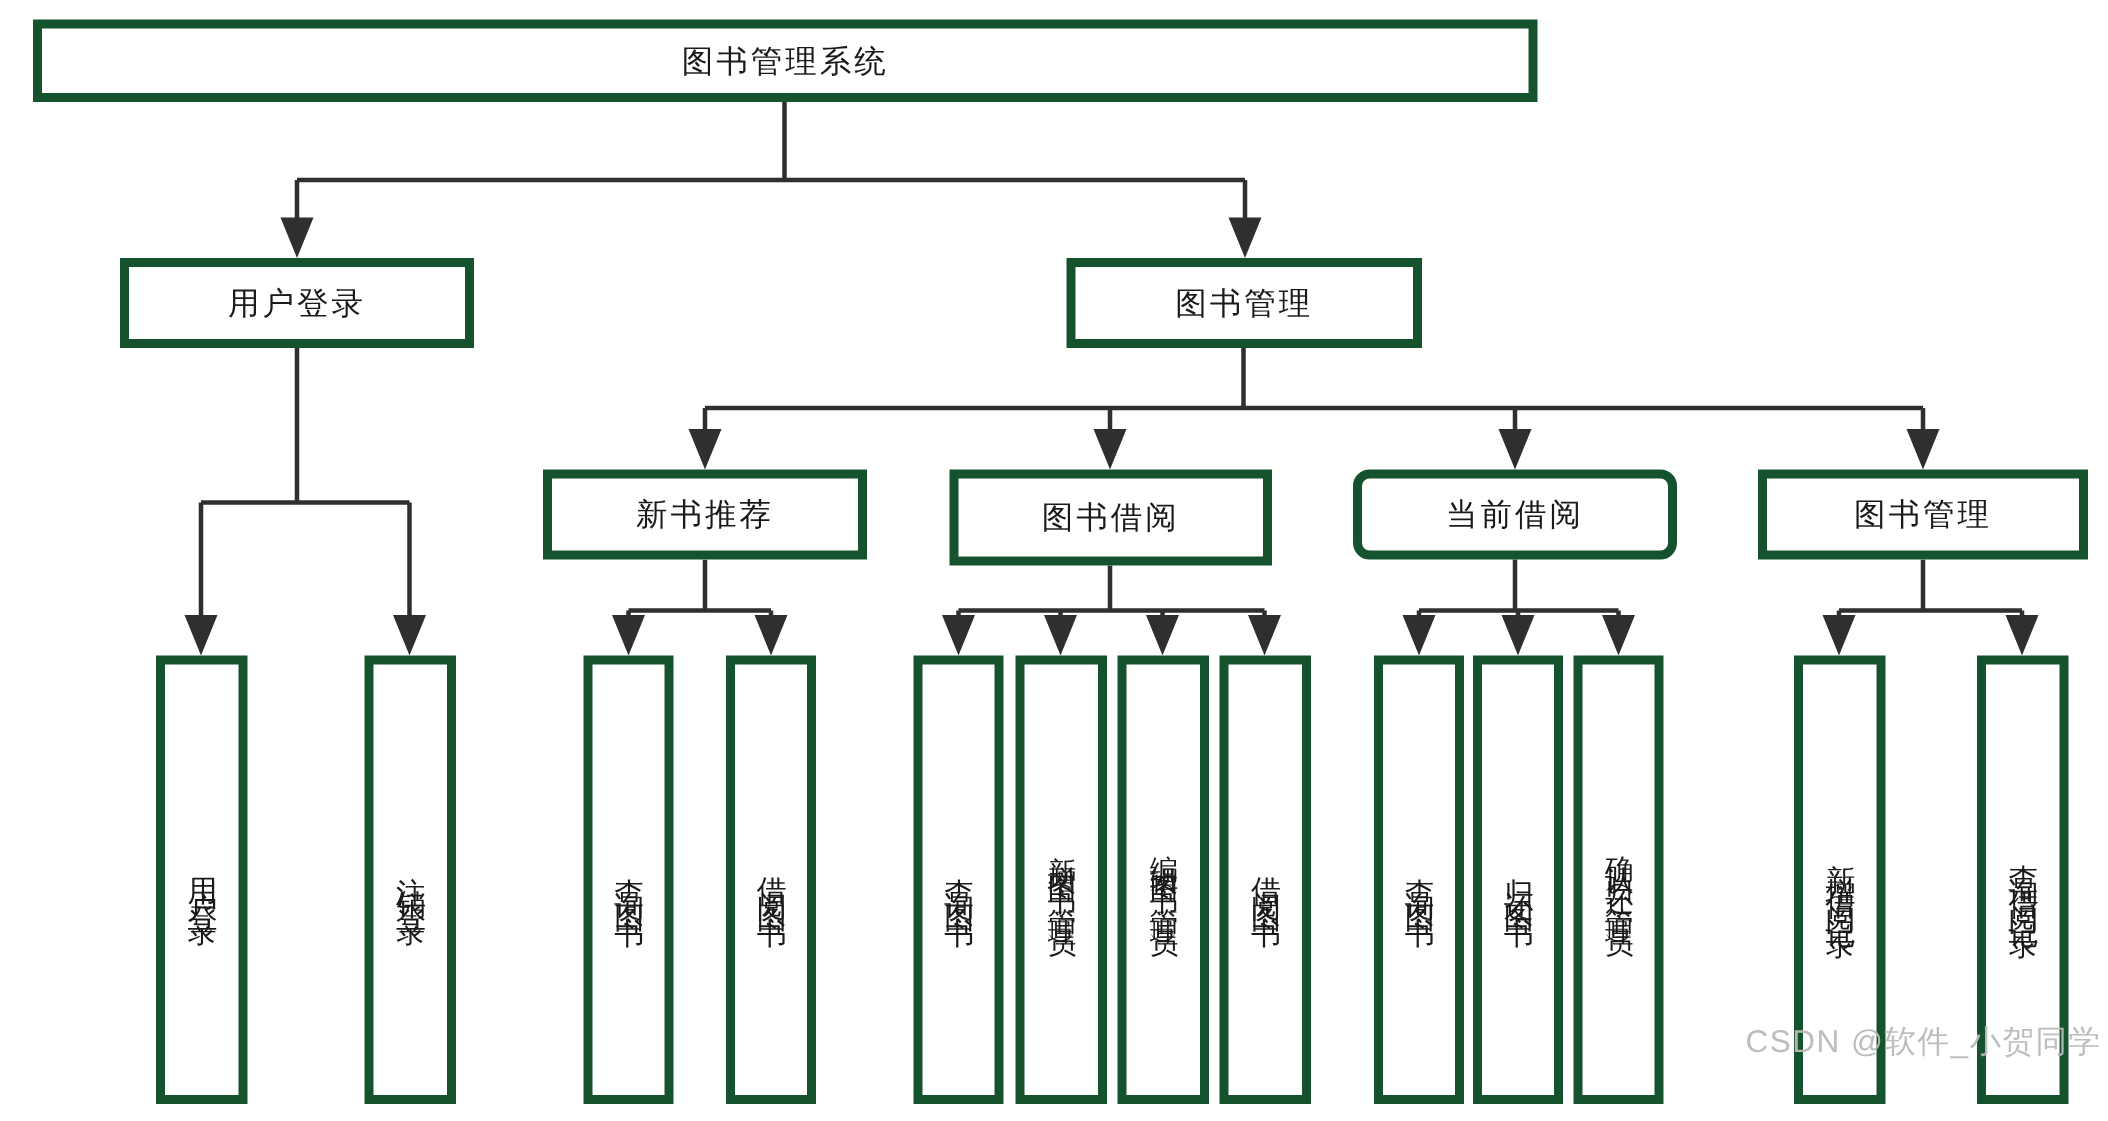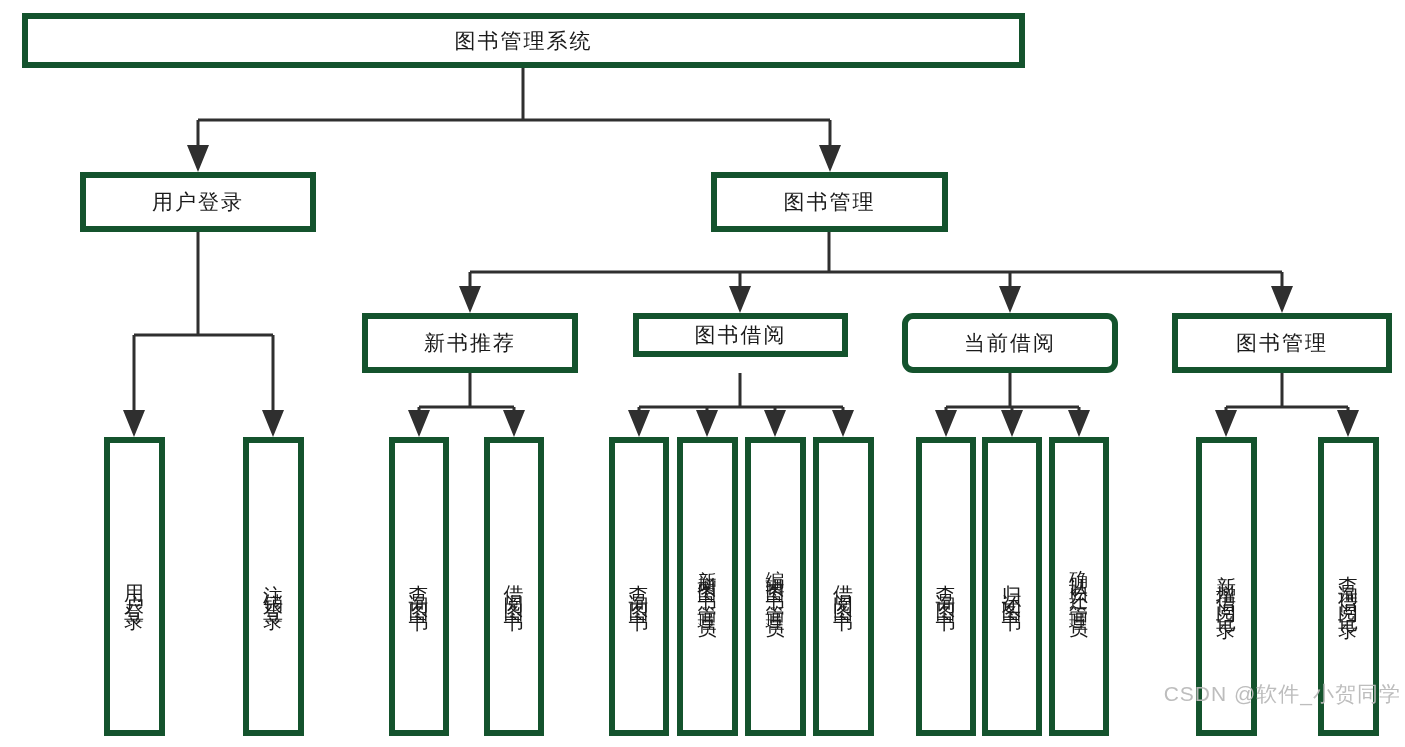--- a/index.html
+++ b/index.html
@@ -94,21 +94,21 @@
   <div class="box h" style="left:80px; top:172px; width:236px; height:60px;">
     <span>用户登录</span>
   </div>
   <div class="box h" style="left:711px; top:172px; width:237px; height:60px;">
     <span>图书管理</span>
   </div>
 
   <div class="box h" style="left:362px; top:313px; width:216px; height:60px;">
     <span>新书推荐</span>
   </div>
-  <div class="box h" style="left:633px; top:313px; width:215px; height:44px;">
+  <div class="box h" style="left:633px; top:313px; width:215px; height:64px;">
     <span>图书借阅</span>
   </div>
   <div class="box h" style="left:902px; top:313px; width:216px; height:60px;border-radius:11px;">
     <span>当前借阅</span>
   </div>
   <div class="box h" style="left:1172px; top:313px; width:220px; height:60px;">
     <span>图书管理</span>
   </div>
 
   <div class="box v" style="left:104px; top:437px; width:61px; height:299px;">

